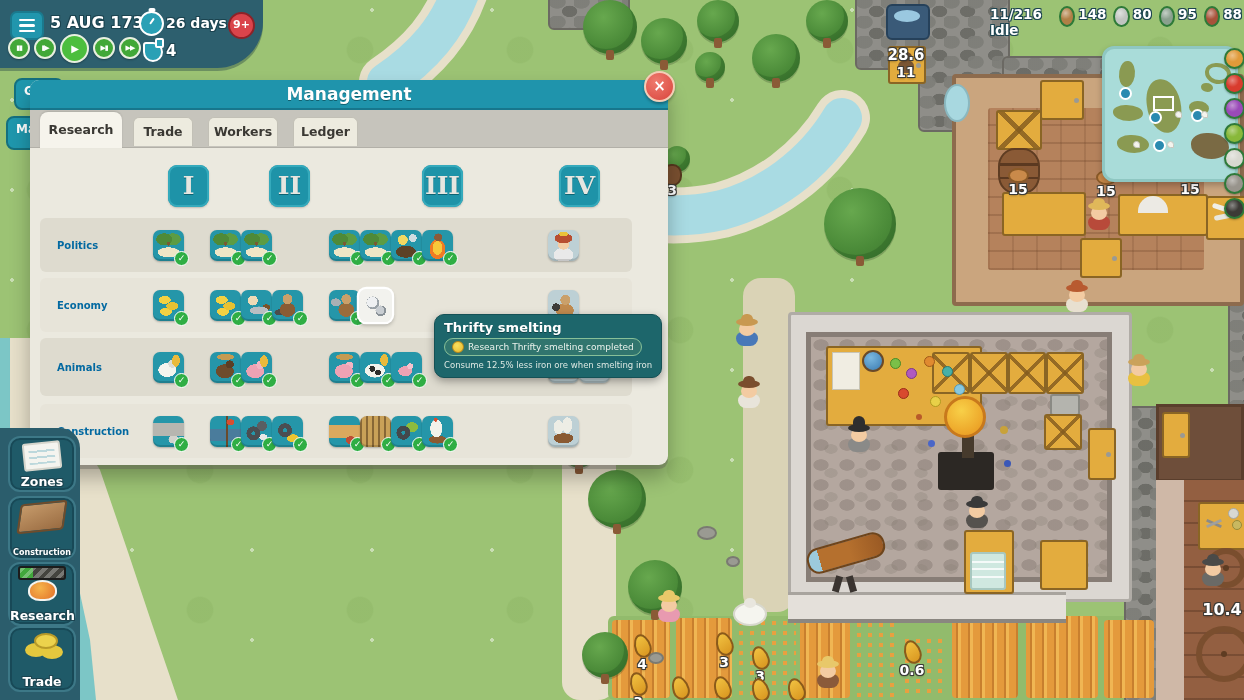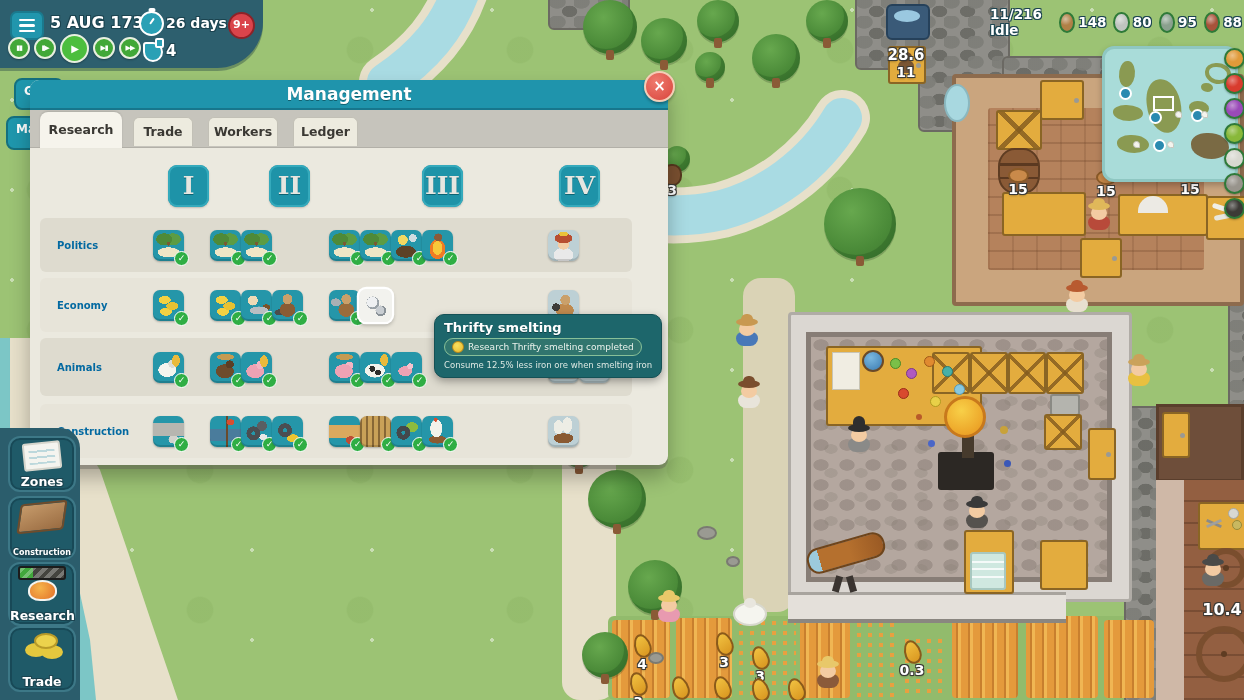--- a/index.html
+++ b/index.html
@@ -108,21 +108,21 @@
     border:2px solid #8e2228;color:#fff;font-weight:bold;font-size:11px;text-align:center;line-height:22px;}
   #speed-row{position:absolute;left:8px;top:37px;display:flex;align-items:flex-start;gap:4px;}
   .pbtn2{width:18px;height:18px;border-radius:50%;background:#42a838;border:2px solid #e8f0e0;color:#fff;
     font-size:7px;text-align:center;line-height:18px;font-weight:bold;box-shadow:0 1px 2px rgba(0,0,0,.3);letter-spacing:-1px;}
   .pbtn2.act{width:25px;height:25px;margin-top:-3px;font-size:10px;line-height:25px;background:#4cbe3e;}
   .flask{position:absolute;left:143px;top:42px;width:16px;height:16px;background:#2aa0b5;border:2px solid #fff;border-radius:3px 10px 50% 50%;}
   .flask::before{content:"";position:absolute;left:60%;top:-6px;width:5px;height:6px;background:#2aa0b5;border:2px solid #fff;border-radius:2px;}
   #potionLbl{position:absolute;left:166px;top:42px;font-size:15px;}
   
   #status{position:absolute;right:2px;top:6px;width:252px;z-index:70;}
-  #res-line{display:flex;justify-content:flex-end;align-items:center;gap:3px;font-size:13.5px;}
+  #res-line{display:flex;justify-content:flex-end;align-items:flex-start;gap:3px;font-size:13.5px;}
   .rsic{width:17px;height:17px;border-radius:50%;border:2px solid #2e7a38;margin-left:4px;}
   #islandLbl{text-align:center;font-size:14.5px;margin-top:2px;}
   
   #sidepanel{position:absolute;left:0;top:428px;width:80px;height:272px;background:#2b5d6c;border-radius:0 20px 0 0;z-index:54;}
   .sbtn{position:absolute;left:8px;width:64px;background:#1f5a68;border:2px solid #3d7887;border-radius:12px;z-index:56;
     box-shadow:inset 0 0 0 2px rgba(18,60,72,.55);}
   .slbl{position:absolute;bottom:1px;width:100%;text-align:center;}
   .sic{position:relative;width:48px;height:30px;margin:4px auto 0;}
   .sic-zones-map{background:#f4f4ef;border:2px solid #d5d5cc;border-radius:3px;transform:rotate(-6deg);width:34px;height:24px;}
   .sic-zones-map::after{content:"";position:absolute;inset:4px;background:repeating-linear-gradient(0deg,#bcd8dc 0 2px,transparent 2px 6px);}
@@ -308,21 +308,21 @@
   <div class="cpd" style="left:800px;top:620px;width:50px;height:78px;"></div>
   <div class="cps" style="left:854px;top:620px;width:44px;height:78px;"></div>
   <div class="cps" style="left:902px;top:636px;width:46px;height:62px;"></div>
   <div class="cpd" style="left:952px;top:618px;width:66px;height:80px;"></div>
   <div class="cpd" style="left:1026px;top:616px;width:72px;height:82px;"></div>
   <div class="cpd" style="left:1104px;top:620px;width:50px;height:78px;"></div>
   <div id="cornmarks">
       <div class="cornm" style="left: 624px; top: 634px;"><div class="cob2"></div><div class="num otx">4</div></div>
       <div class="cornm" style="left: 706px; top: 632px;"><div class="cob2"></div><div class="num otx">3</div></div>
       <div class="cornm" style="left: 742px; top: 646px;"><div class="cob2"></div><div class="num otx">3</div></div>
-      <div class="cornm" style="left: 894px; top: 640px;"><div class="cob2"></div><div class="num otx">0.3</div></div>
+      <div class="cornm" style="left: 894px; top: 640px;"><div class="cob2"></div><div class="num otx">0.6</div></div>
       <div class="cornm" style="left: 620px; top: 672px;"><div class="cob2"></div><div class="num otx">3</div></div>
       <div class="cornm" style="left: 662px; top: 676px;"><div class="cob2"></div><div class="num otx">4.5</div></div>
       <div class="cornm" style="left: 704px; top: 676px;"><div class="cob2"></div><div class="num otx">3.7</div></div>
       <div class="cornm" style="left: 742px; top: 678px;"><div class="cob2"></div></div>
       <div class="cornm" style="left: 778px; top: 678px;"><div class="cob2"></div></div>
     </div>
 
   <div class="abs" style="left:1156px;top:404px;width:88px;height:78px;background:#6e4e3a;border:3px solid #5a3e2c;z-index:4;box-sizing:border-box;"></div>
   <div class="door" style="left:1162px;top:412px;width:24px;height:42px;z-index:5;"></div>
   <div class="tfloor" style="left:1156px;top:480px;width:88px;height:220px;"></div>

